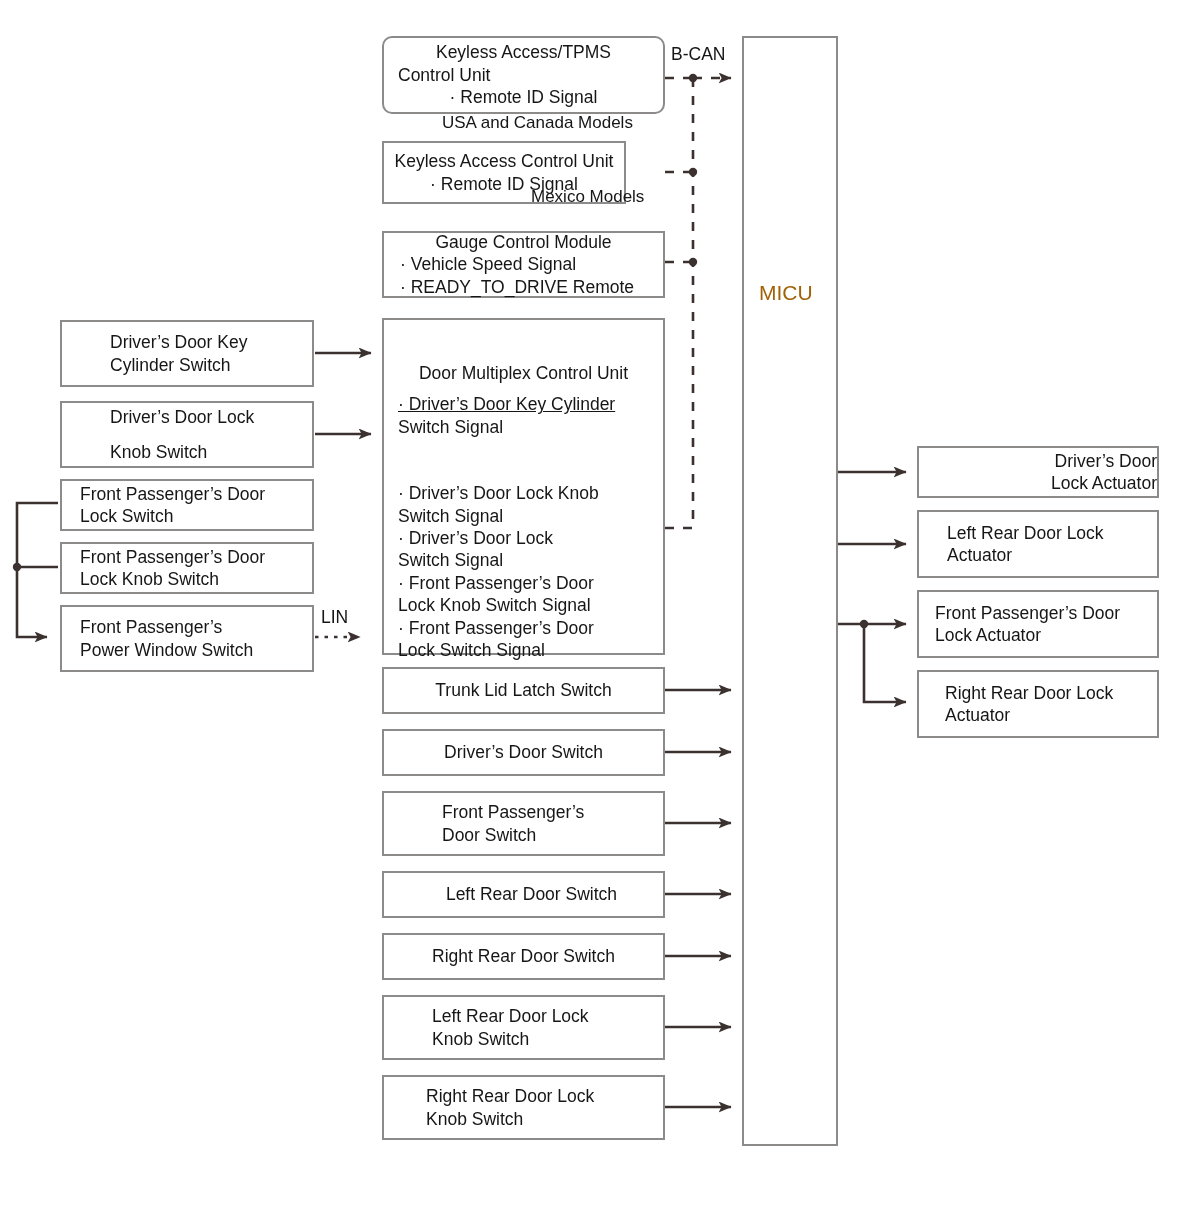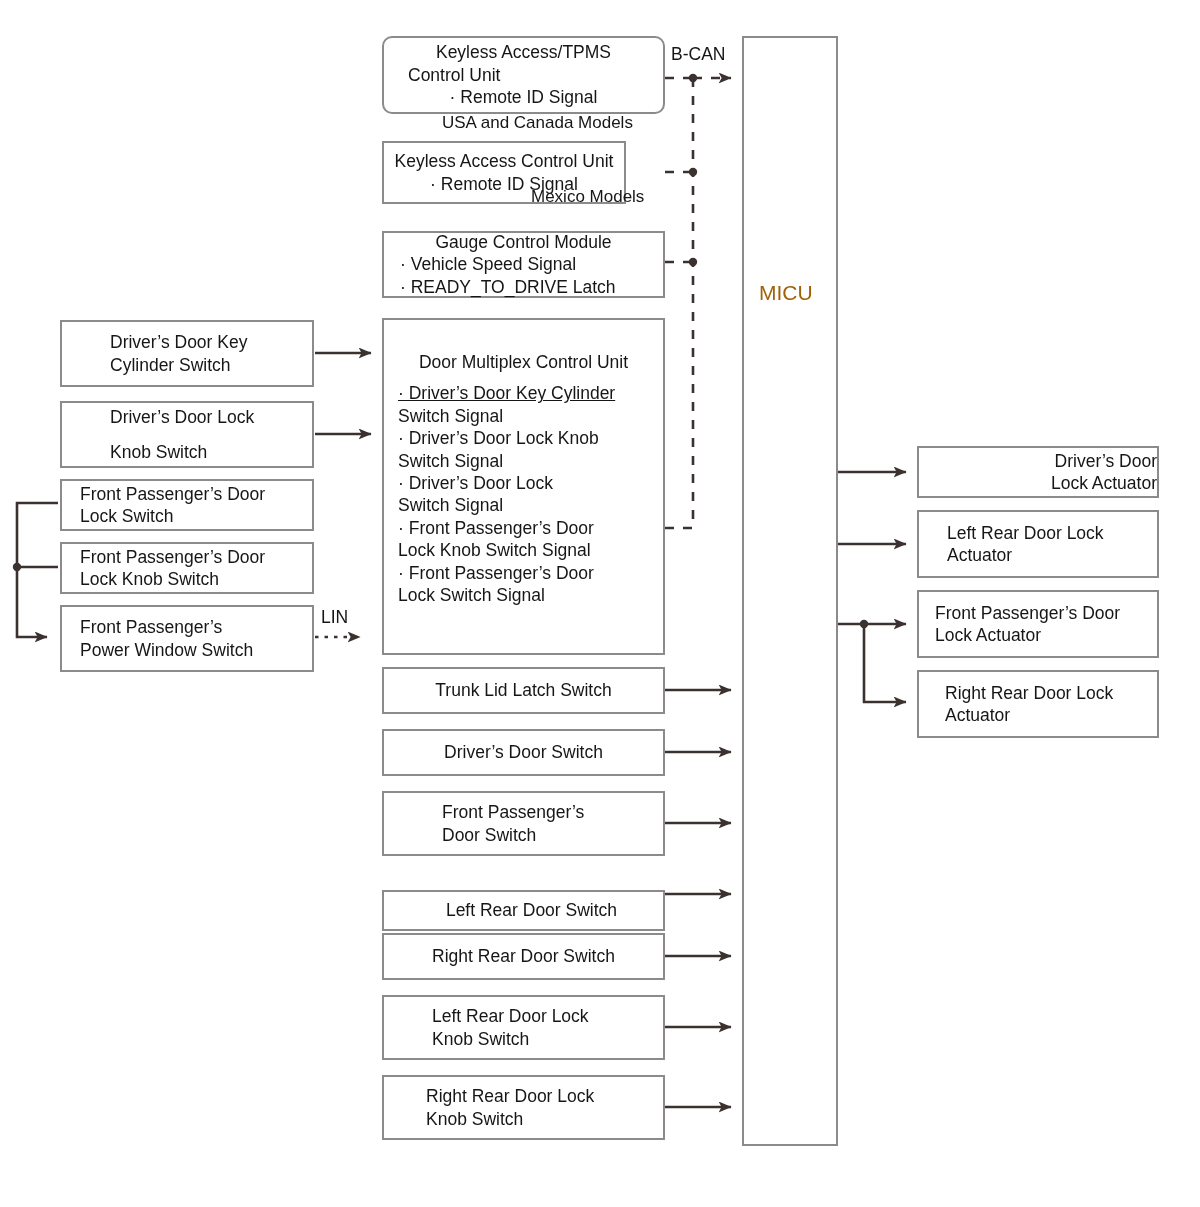--- a/index.html
+++ b/index.html
@@ -114,42 +114,42 @@
       <circle cx="864" cy="624" r="4.2" fill="#3b3230" stroke="none"></circle>
     </g>
   </svg>
 
   <div class="box" style="left:742px; top:36px; width:96px; height:1110px;">
   </div>
   <div class="micu-label" style="left:759px; top:281px;">MICU</div>
 
   <div class="box ctr" style="left:382px; top:36px; width:283px; height:78px;border-radius:10px;">
     <span class="ln">Keyless Access/TPMS</span>
-    <span class="ln" style="align-self:flex-start; padding-left:24px;text-align:center;">Control Unit</span>
+    <span class="ln" style="align-self:flex-start; padding-left:14px;text-align:center;">Control Unit</span>
     <span class="ln">· Remote ID Signal</span>
   </div>
   <div class="caption" style="left:442px; top:113px;">USA and Canada Models</div>
 
   <div class="box ctr" style="left:382px; top:141px; width:244px; height:63px;">
     <span class="ln">Keyless Access Control Unit</span>
     <span class="ln">· Remote ID Signal</span>
   </div>
   <div class="caption" style="left:531px; top:187px;">Mexico Models</div>
 
   <div class="box" style="left:382px; top:231px; width:283px; height:67px;">
     <span class="ln" style="text-align:center;">Gauge Control Module</span>
     <span class="ln pad-l">· Vehicle Speed Signal</span>
-    <span class="ln pad-l">· READY_TO_DRIVE Latch</span>
-  </div>
-
-  <div class="box" style="left:382px; top:318px; width:283px; height:337px; justify-content:flex-start; padding-top:31px;">
+    <span class="ln pad-l">· READY_TO_DRIVE Remote</span>
+  </div>
+
+  <div class="box" style="left:382px; top:318px; width:283px; height:337px; justify-content:flex-start; padding-top:42px;">
     <span class="ln title-line" style="text-align:center;">Door Multiplex Control Unit</span>
     <span class="ln" style="padding-left:14px;text-decoration:underline;">· Driver’s Door Key Cylinder</span>
     <span class="ln" style="padding-left:14px;">Switch Signal</span>
-    <span class="ln" style="padding-left:14px;">· Driver’s Door Lock Knob</span>
+    <span class="ln" style="padding-left:14px;margin-top:44px;">· Driver’s Door Lock Knob</span>
     <span class="ln" style="padding-left:14px;">Switch Signal</span>
     <span class="ln" style="padding-left:14px;">· Driver’s Door Lock</span>
     <span class="ln" style="padding-left:14px;">Switch Signal</span>
     <span class="ln" style="padding-left:14px;">· Front Passenger’s Door</span>
     <span class="ln" style="padding-left:14px;">Lock Knob Switch Signal</span>
     <span class="ln" style="padding-left:14px;">· Front Passenger’s Door</span>
     <span class="ln" style="padding-left:14px;">Lock Switch Signal</span>
   </div>
 
   <div class="box" style="left:60px; top:320px; width:254px; height:67px; padding-left:48px;">
@@ -183,21 +183,21 @@
 
   <div class="box ctr" style="left:382px; top:729px; width:283px; height:47px;">
     <span class="ln">Driver’s Door Switch</span>
   </div>
 
   <div class="box ctr" style="left:382px; top:791px; width:283px; height:65px;">
     <span class="ln" style="align-self:flex-start; padding-left:58px;">Front Passenger’s</span>
     <span class="ln" style="align-self:flex-start; padding-left:58px;">Door Switch</span>
   </div>
 
-  <div class="box ctr" style="left:382px; top:890px; width:283px; height:41px;padding-left:16px;">
+  <div class="box ctr" style="left:382px; top:871px; width:283px; height:47px;padding-left:16px;">
     <span class="ln">Left Rear Door Switch</span>
   </div>
 
   <div class="box ctr" style="left:382px; top:933px; width:283px; height:47px;">
     <span class="ln">Right Rear Door Switch</span>
   </div>
 
   <div class="box" style="left:382px; top:995px; width:283px; height:65px; padding-left:48px;">
     <span class="ln">Left Rear Door Lock</span>
     <span class="ln">Knob Switch</span>

